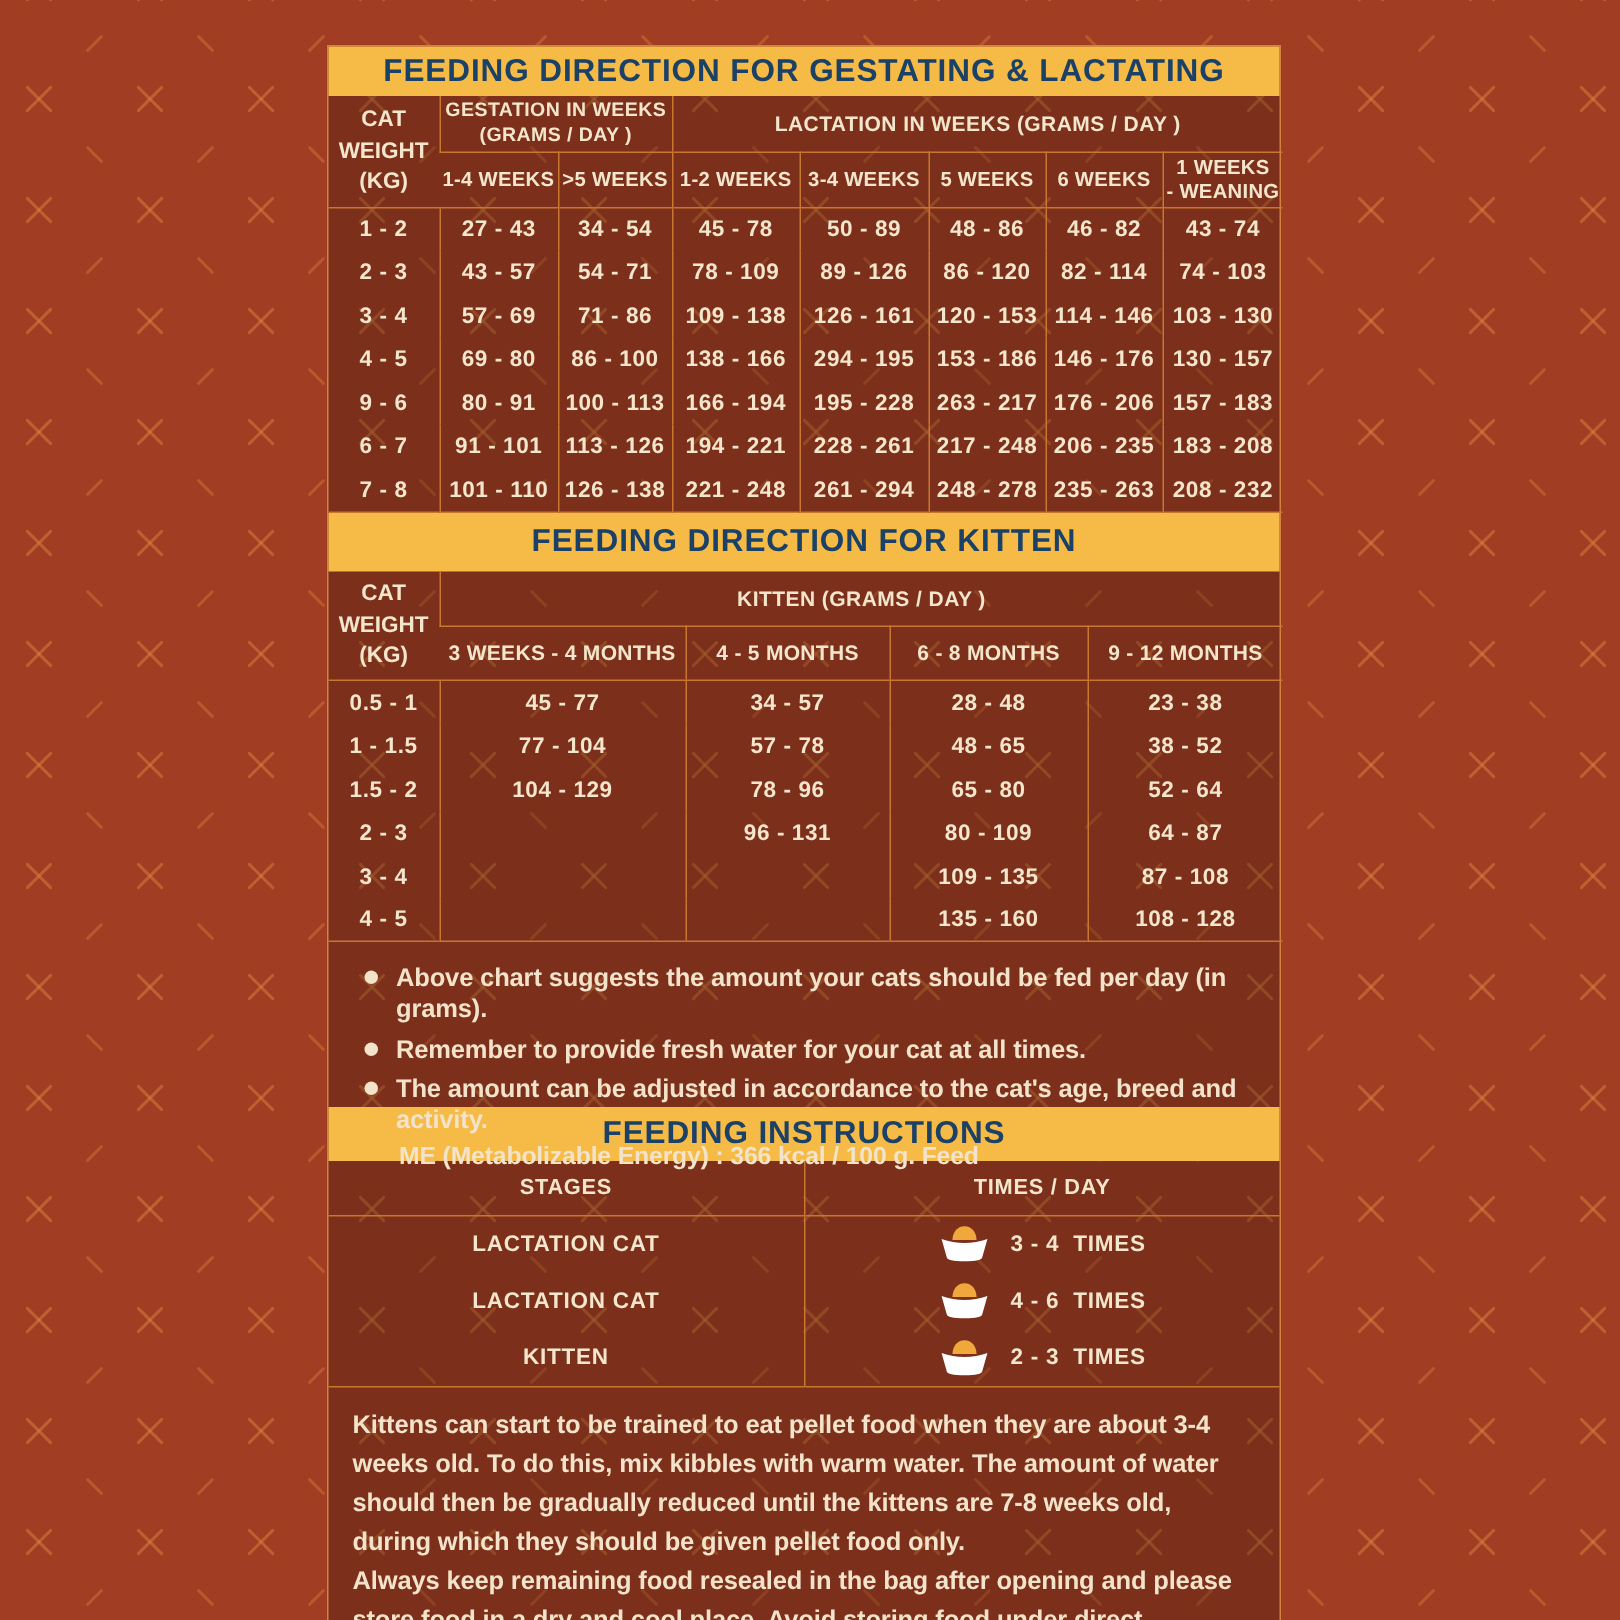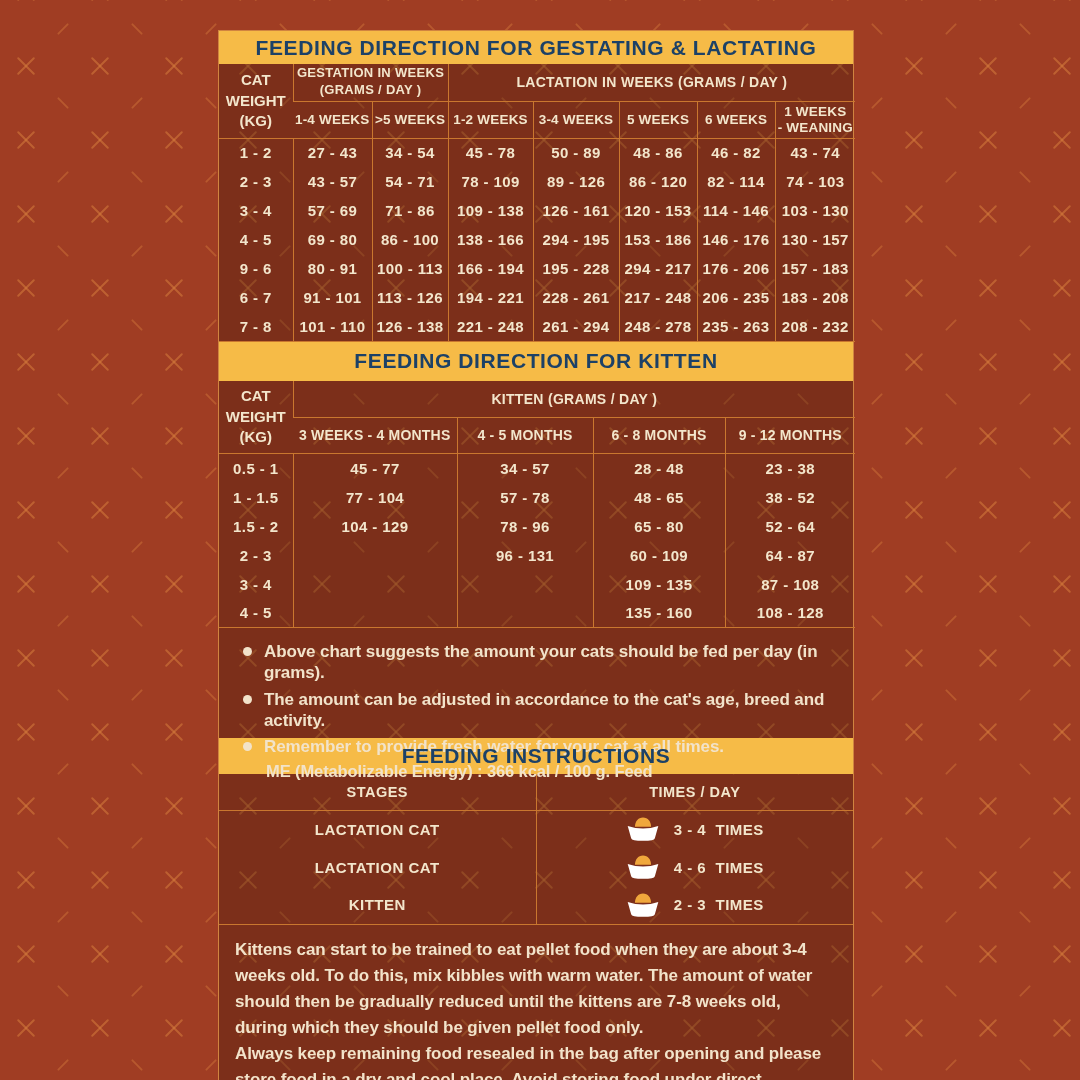--- a/index.html
+++ b/index.html
@@ -1791,21 +1791,21 @@
             <td>153 - 186</td>
             <td>146 - 176</td>
             <td>130 - 157</td>
           </tr>
           <tr>
             <td>9 - 6</td>
             <td>80 - 91</td>
             <td>100 - 113</td>
             <td>166 - 194</td>
             <td>195 - 228</td>
-            <td>294 - 217</td>
+            <td>263 - 217</td>
             <td>176 - 206</td>
             <td>157 - 183</td>
           </tr>
           <tr>
             <td>6 - 7</td>
             <td>91 - 101</td>
             <td>113 - 126</td>
             <td>194 - 221</td>
             <td>228 - 261</td>
             <td>217 - 248</td>
@@ -1870,21 +1870,21 @@
             <td>1.5 - 2</td>
             <td>104 - 129</td>
             <td>78 - 96</td>
             <td>65 - 80</td>
             <td>52 - 64</td>
           </tr>
           <tr>
             <td>2 - 3</td>
             <td></td>
             <td>96 - 131</td>
-            <td>60 - 109</td>
+            <td>80 - 109</td>
             <td>64 - 87</td>
           </tr>
           <tr>
             <td>3 - 4</td>
             <td></td>
             <td></td>
             <td>109 - 135</td>
             <td>87 - 108</td>
           </tr>
           <tr>
@@ -1898,25 +1898,25 @@
     </table>
 
     <div class="notes">
       <ul id="notes-list">
           <li>
             <span class="dot"></span>
             <span class="note-txt">Above chart suggests the amount your cats should be fed per day (in grams).</span>
           </li>
           <li>
             <span class="dot"></span>
-            <span class="note-txt">The amount can be adjusted in accordance to the cat's age, breed and activity.</span>
+            <span class="note-txt">Remember to provide fresh water for your cat at all times.</span>
           </li>
           <li>
             <span class="dot"></span>
-            <span class="note-txt">Remember to provide fresh water for your cat at all times.</span>
+            <span class="note-txt">The amount can be adjusted in accordance to the cat's age, breed and activity.</span>
           </li>
         </ul>
       <div class="meline">ME (Metabolizable Energy) : 366 kcal / 100 g. Feed</div>
     </div>
 
     <div class="banner b3">
       <span>FEEDING INSTRUCTIONS</span>
     </div>
 
     <table class="t3 grid">

